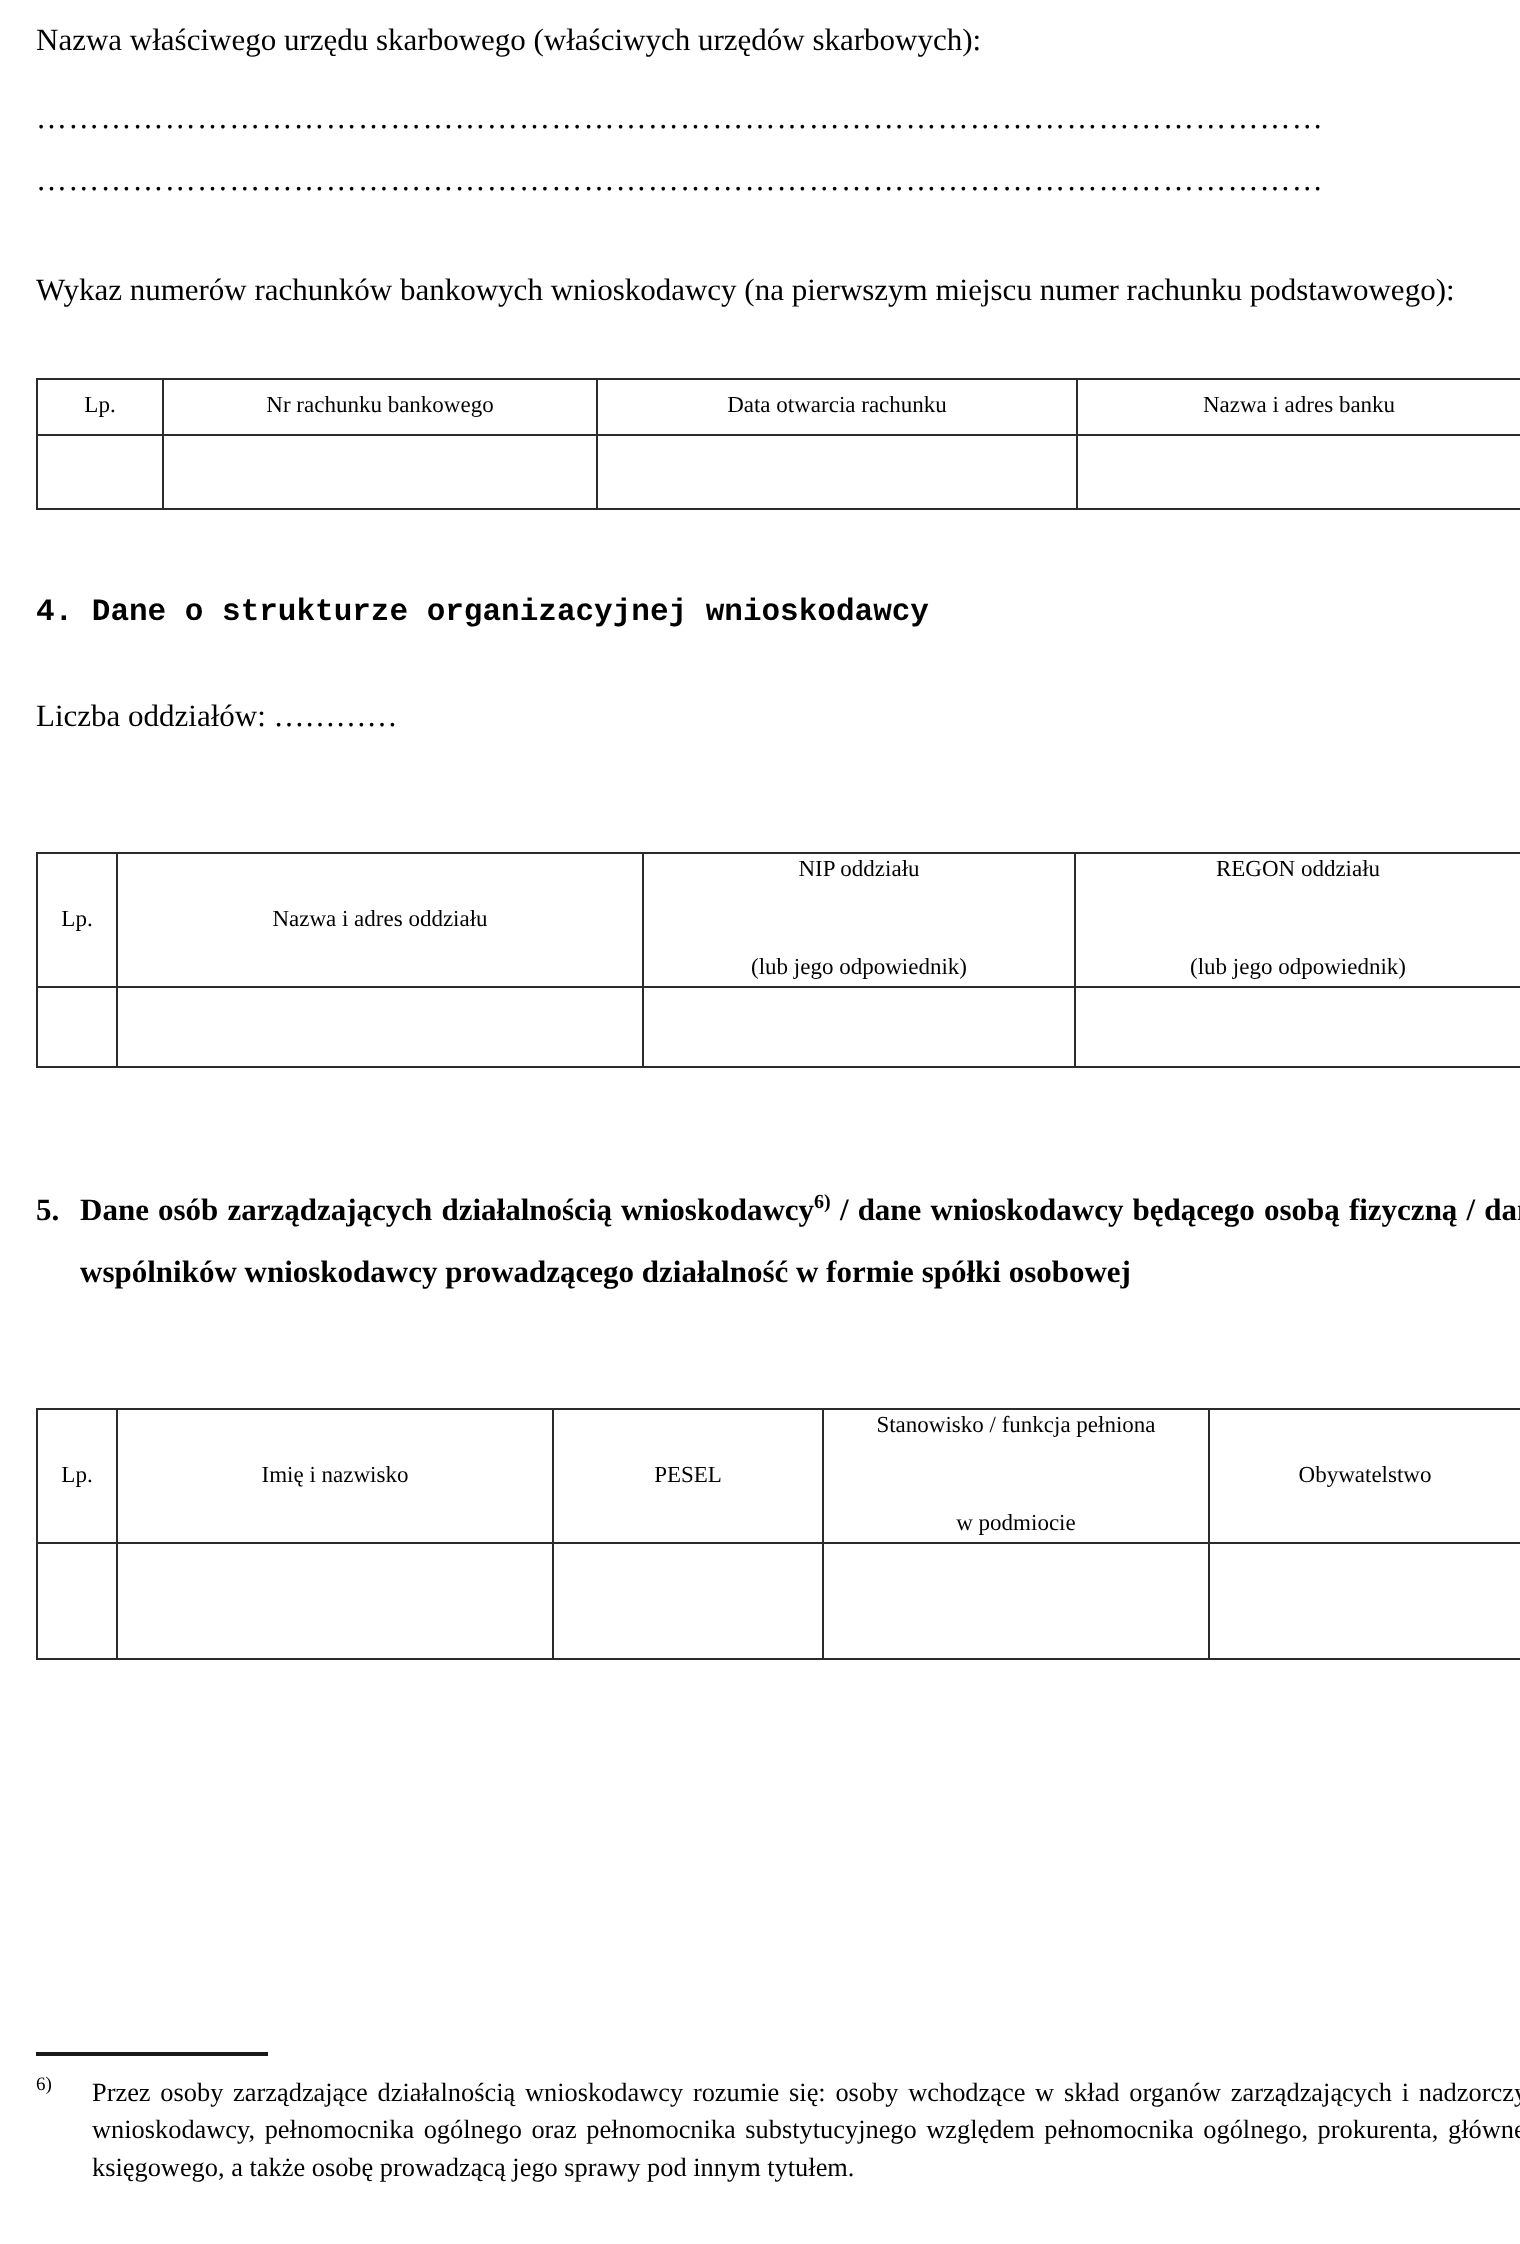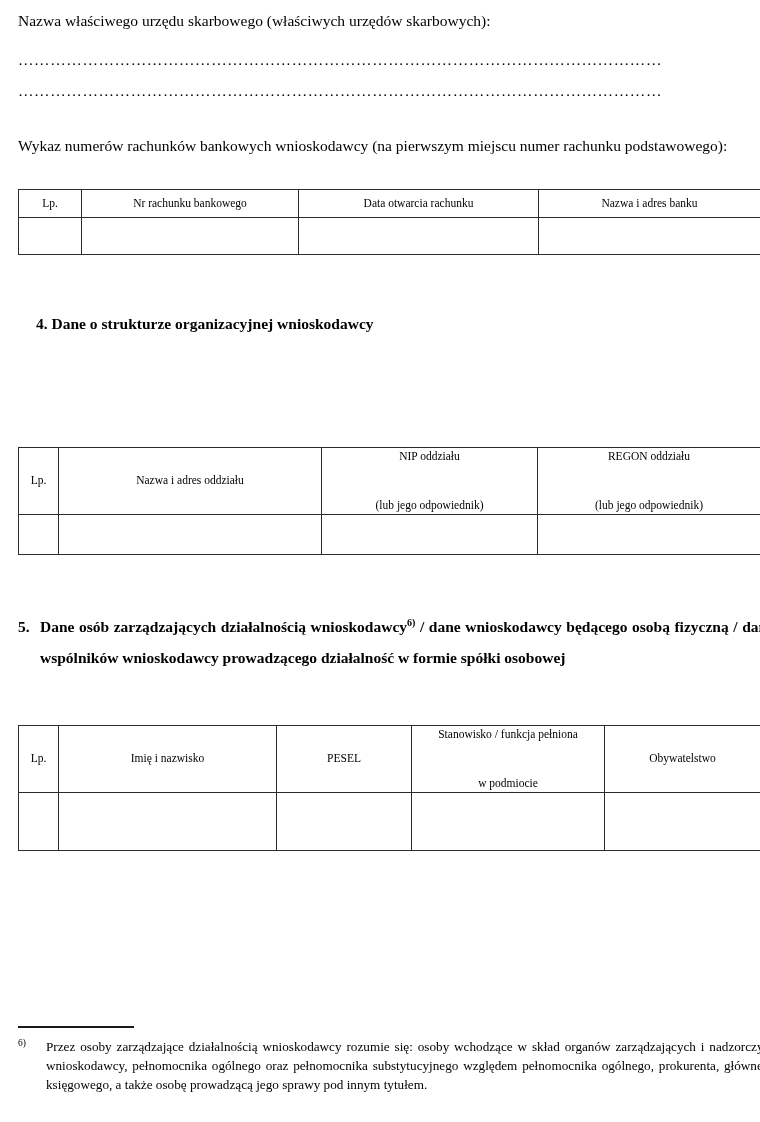--- a/index.html
+++ b/index.html
@@ -63,23 +63,24 @@
     line-height: 31px;
     text-align: justify;
     text-align-last: left;
     width: 734px;
   }
 
   
   h2.section {
     font-size: 15.5px;
     font-weight: bold;
-    margin: 18px;
+    margin: 0;
     padding: 0;
     line-height: 22px;
+    font-family: Liberation Mono, monospace;
   }
   .section-hang {
     font-size: 15.5px;
     font-weight: bold;
     line-height: 31px;
     text-align: justify;
     text-align-last: left;
     width: 734px;
     padding-left: 22px;
     text-indent: -22px;
@@ -199,20 +200,21 @@
       </tr>
     </tbody>
   </table>
 
   <div class="spacer-40"></div>
 
   <h2 class="section">4. Dane o strukturze organizacyjnej wnioskodawcy</h2>
 
   <div class="spacer-34"></div>
 
+  <p class="para">Liczba oddziałów: …………</p>
 
   <div class="spacer-20"></div>
 
 
   <div class="spacer-40"></div>
 
   <table class="form-table t2">
     <colgroup>
       <col style="width:40px">
       <col style="width:263px">

